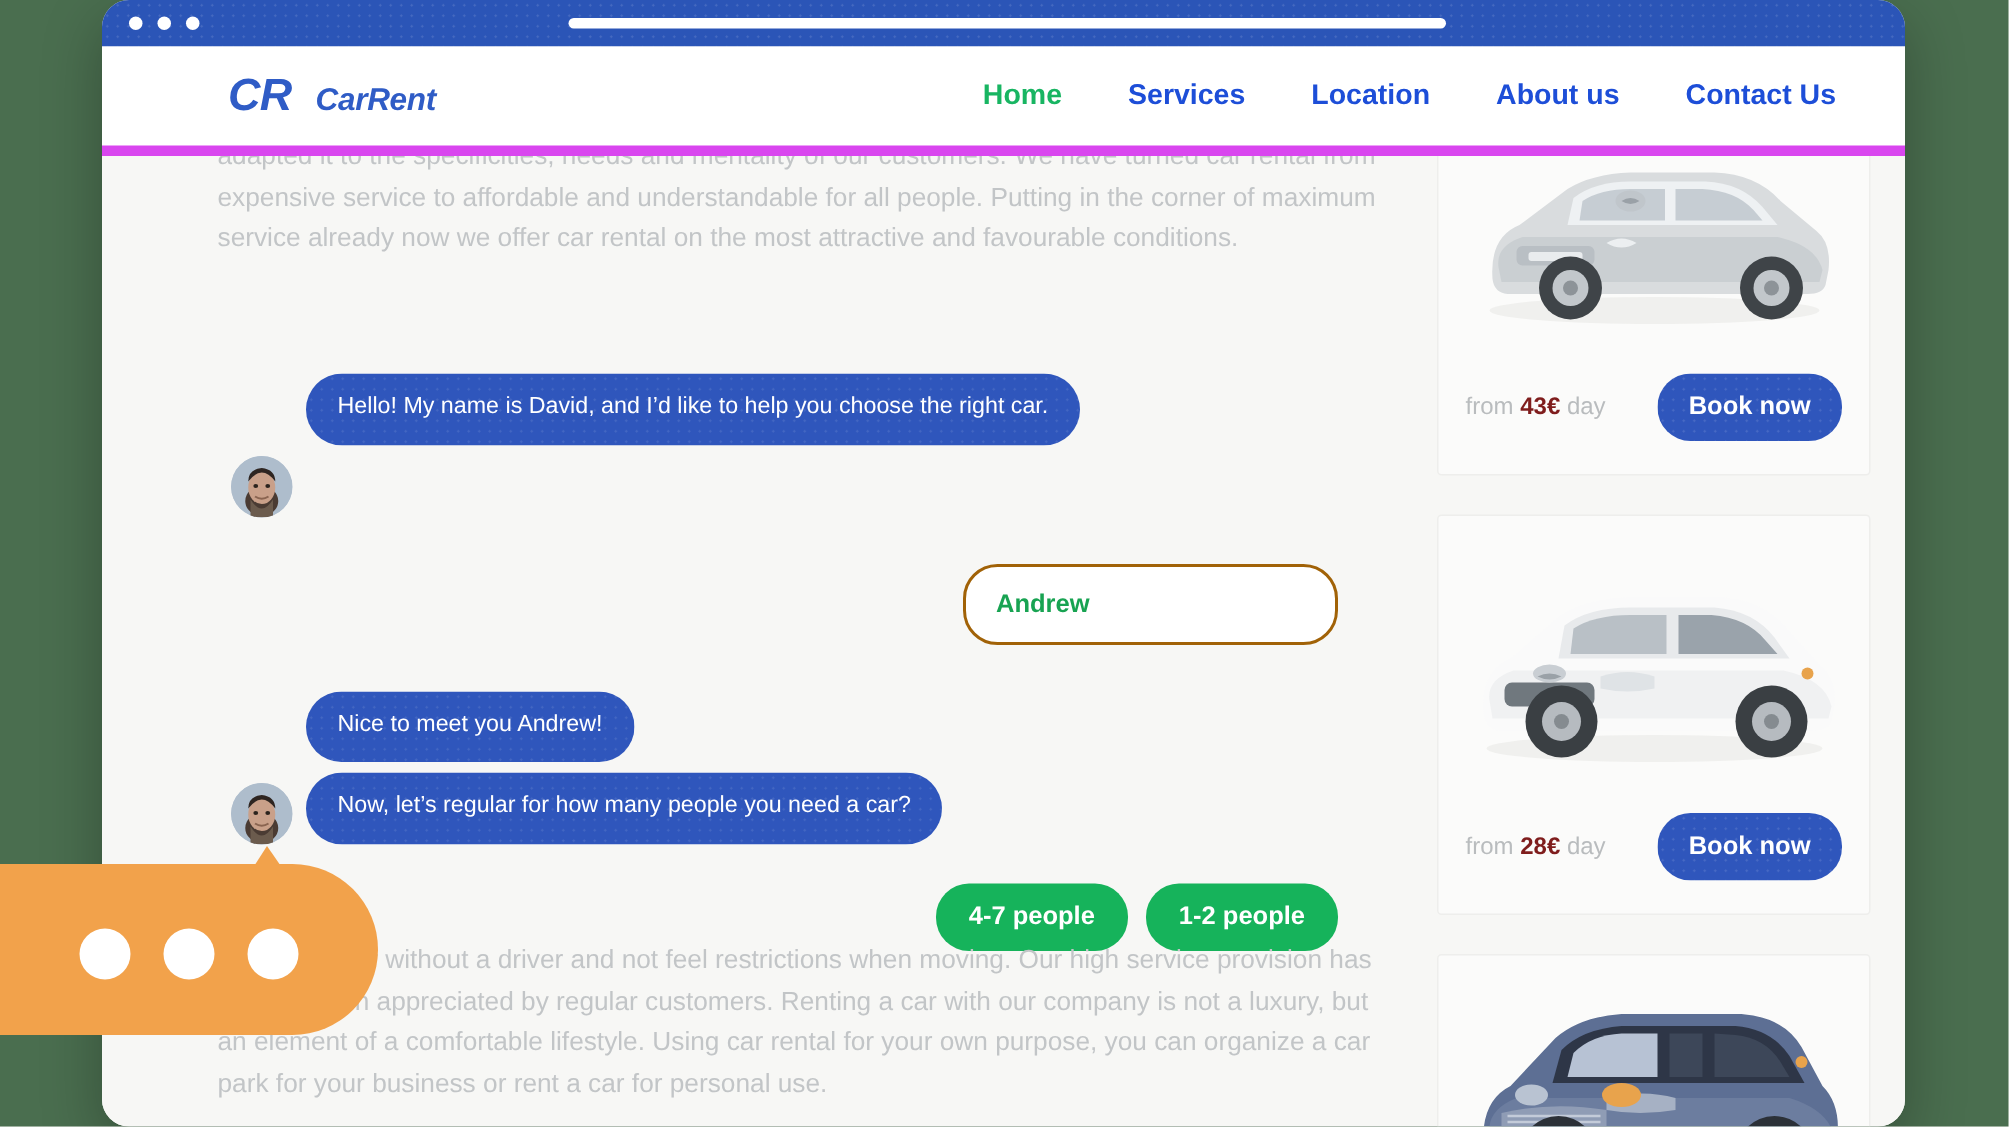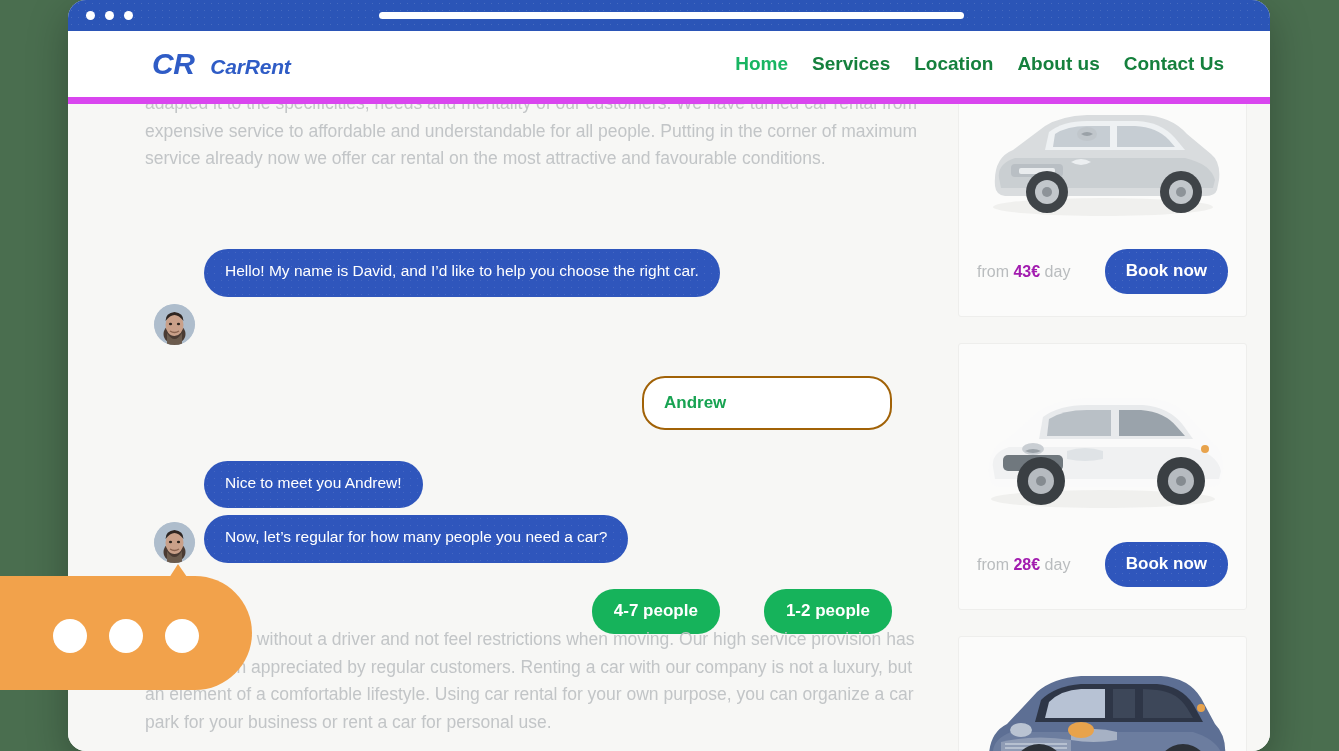--- a/index.html
+++ b/index.html
@@ -84,27 +84,27 @@
     color: #2f5cc6;
     margin-left: 16px;
     letter-spacing: -0.2px;
     text-align: center;
   }
   #main-nav {
     margin-left: auto;
     margin-right: 46px;
     display: flex;
     align-items: center;
-    gap: 24px;
+    gap: 44px;
     justify-content: center;
   }
   .nav-link {
     font-size: 19px;
     font-weight: 600;
-    color: #15803d;
+    color: #1d4ed8;
     text-decoration: none;
     white-space: nowrap;
     cursor: pointer;
   }
   .nav-link.active { color: #18b562; }
 
   
   #page-body {
     position: relative;
     height: 647px;
@@ -204,21 +204,21 @@
     justify-content: center;
     cursor: pointer;
     border-radius: 0 21px 21px 0;
   }
   #send-button svg { display: block; }
 
   
   #quick-replies {
     display: flex;
     justify-content: flex-end;
-    gap: 44px;
+    gap: 12px;
     margin-top: 26px;
     margin-right: 63px;
   }
   .quick-reply {
     background: #16b35b;
     border: none;
     color: #ffffff;
     font-family: "Liberation Sans", sans-serif;
     font-size: 17px;
     font-weight: 700;
@@ -253,21 +253,21 @@
     display: flex;
     align-items: center;
     justify-content: space-between;
     padding: 16px 4px 22px 4px;
   }
   .price-text {
     font-size: 16px;
     color: #b9bcbe;
     white-space: nowrap;
   }
-  .price-text b { color: #a21caf; font-weight: 700; }
+  .price-text b { color: #7f1d1d; font-weight: 700; }
   .book-now {
     background: #2f56bc;
     background-image: radial-gradient(rgba(255,255,255,.12) 0.8px, transparent 0.9px);
     background-size: 7px 7px;
     border: none;
     color: #ffffff;
     font-family: "Liberation Sans", sans-serif;
     font-size: 17px;
     font-weight: 700;
     padding: 12px 21px 13px 21px;

